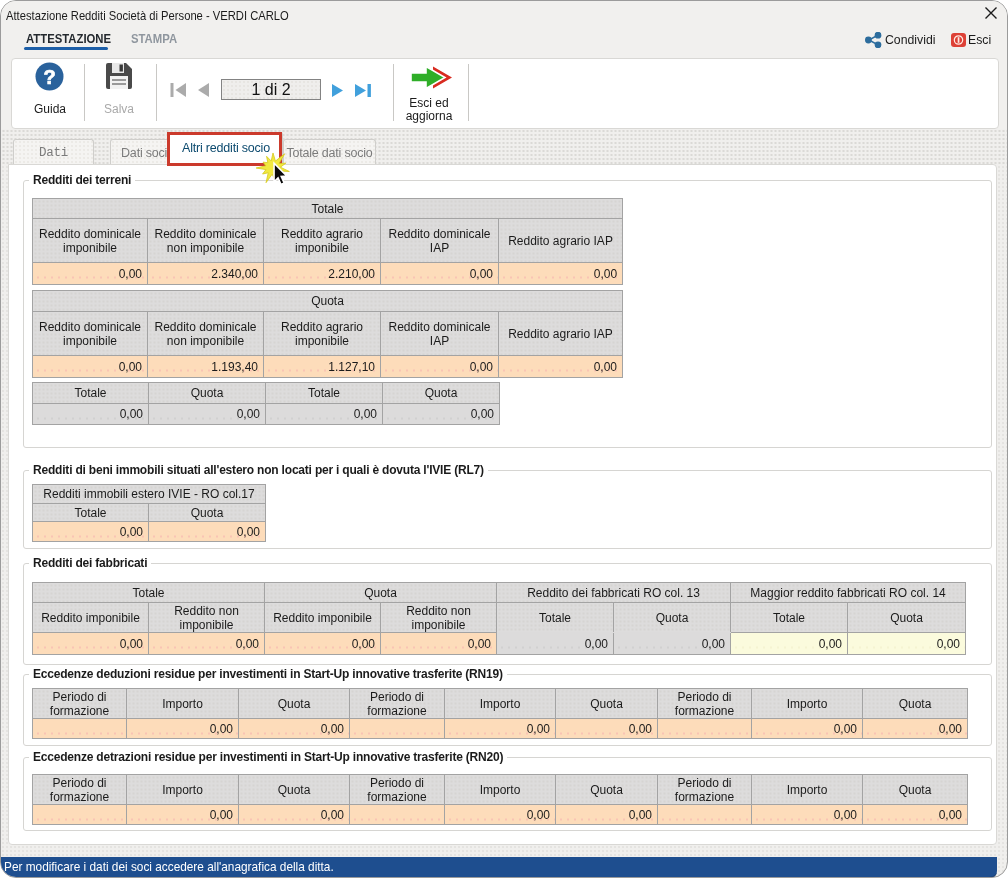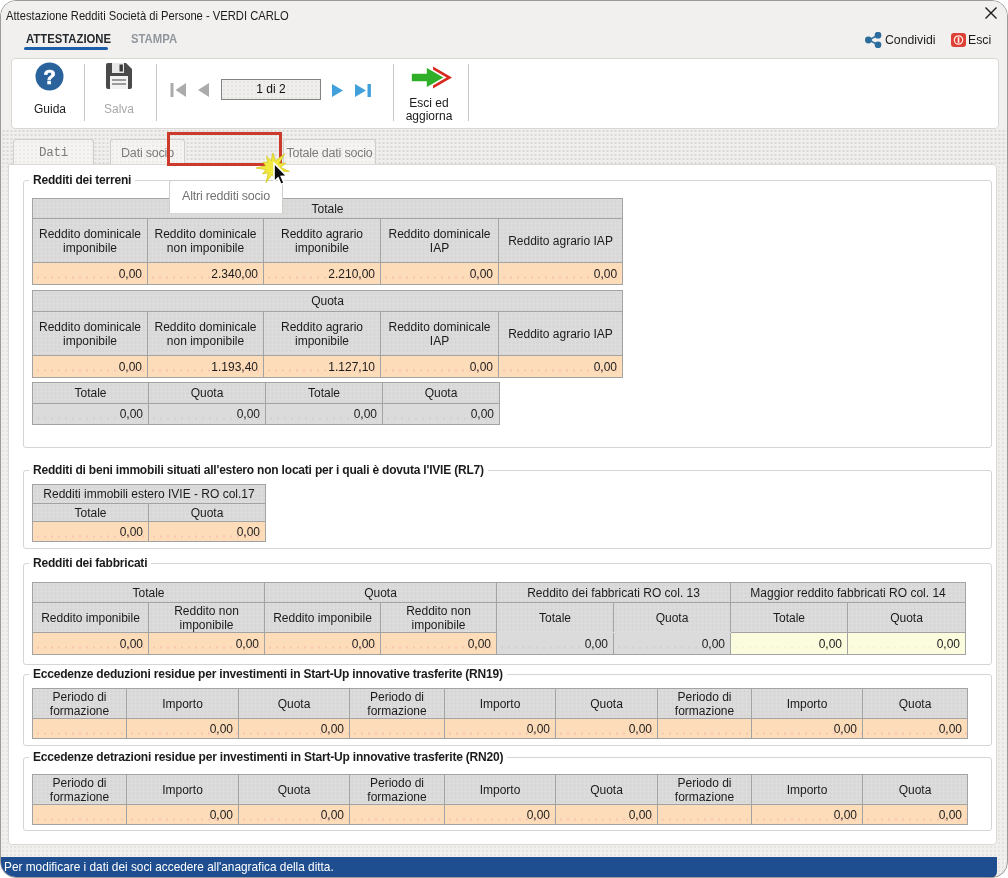--- a/index.html
+++ b/index.html
@@ -19,26 +19,26 @@
   .mtab { position:absolute; top:30px; font-size:13px; font-weight:700; color:#24292e; transform:scaleX(0.87); transform-origin:left center; white-space:nowrap; }
   .mtab.inactive { color:#8f969e; }
   .mline { position:absolute; left:23px; top:46px; width:84px; height:3px; background:#1d5fa8; border-radius:2px; }
   .share-lab { position:absolute; top:31px; font-size:13.5px; color:#1b1b1b; transform:scaleX(0.91); transform-origin:left center; }
   
   .toolbar { position:absolute; left:10px; top:57px; width:988px; height:71px; background:#ffffff;
              border:1px solid #d9d8d5; border-radius:4px; }
   .tlab { position:absolute; font-size:12px; color:#1b1b1b; text-align:center; }
   .tsep { position:absolute; top:5px; width:1px; height:57px; background:#c9c8c5; }
   .navbox { position:absolute; left:209px; top:20px; width:100px; height:21px; background:#efeeec;
-            border:1px solid #838383; font-size:12px; text-align:center; line-height:19px; color:#111; }
+            border:1px solid #838383; font-size:16px; text-align:center; line-height:19px; color:#111; }
   
   .tab { position:absolute; top:138px; height:26px; background:#f5f4f2; border:1px solid #cfcecb;
          border-bottom:none; border-radius:3px 3px 0 0; font-size:12.5px; color:#7b7b7b;
          text-align:center; letter-spacing:-0.2px; }
-  .tab.active { top:131px; height:33px; background:#ffffff; color:#737373; z-index:5;margin-top:48px; }
+  .tab.active { top:131px; height:33px; background:#ffffff; color:#0c4a6e; z-index:5; }
   .redbox { position:absolute; left:166px; top:131px; width:115px; height:34px; border:3px solid #cb3a2c;
             z-index:6; }
   
   .panel { position:absolute; left:7px; top:163px; width:989px; height:681px; background:#ffffff;
            border:1px solid #d9d8d5; border-radius:0 4px 4px 4px; z-index:1; }
   .fs { position:absolute; left:14px; border:1px solid #d6d5d2; border-radius:3px; }
   .fs .leg { position:absolute; left:5px; top:-8px; background:#ffffff; padding:0 4px;
              font-size:12px; font-weight:700; color:#1b1b1b; white-space:nowrap; letter-spacing:-0.2px; }
   table { border-collapse:collapse; table-layout:fixed; position:absolute; }
   td { border:1px solid #a3a3a3; font-size:12px; color:#1b1b1b; text-align:center; padding:0;

